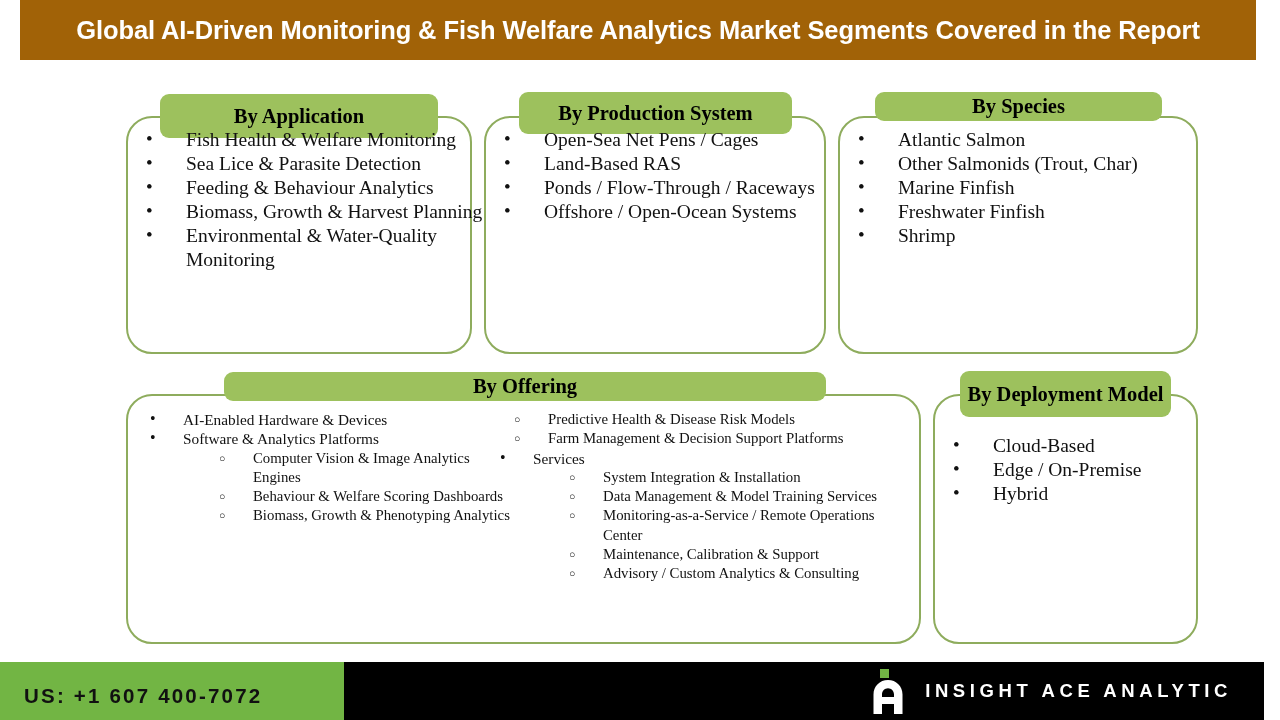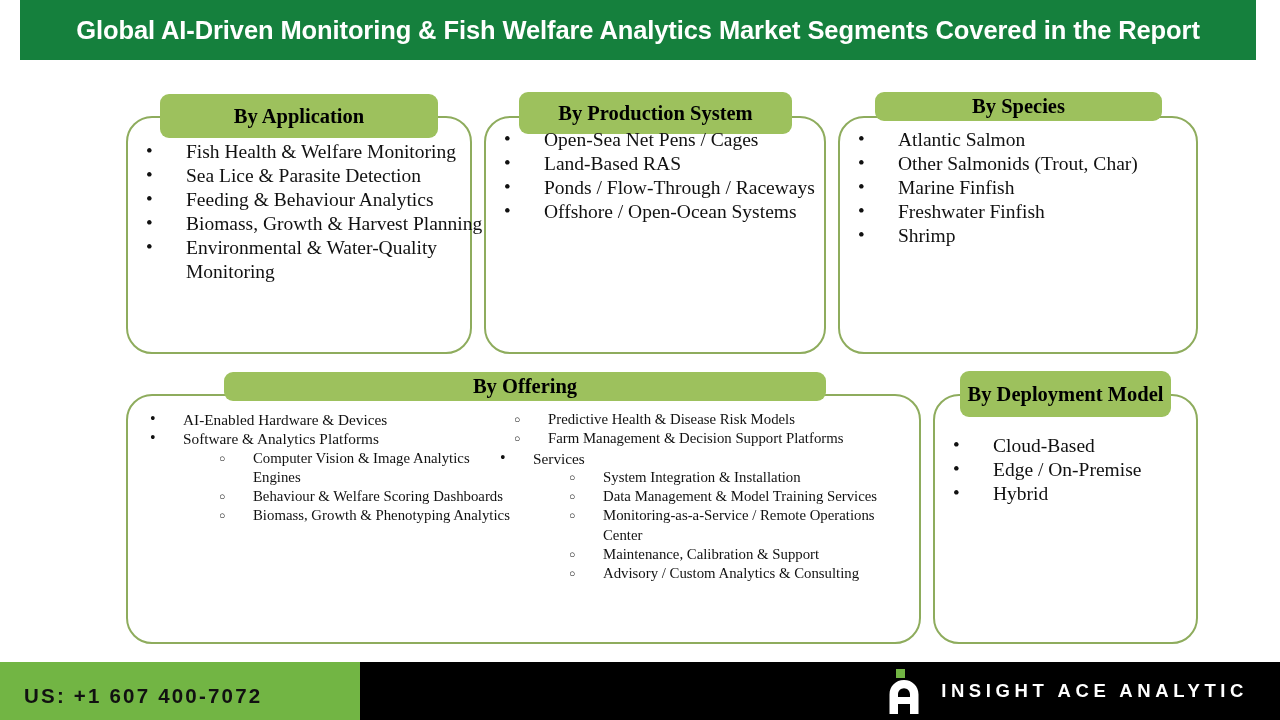--- a/index.html
+++ b/index.html
@@ -15,21 +15,21 @@
     position: relative;
   }
 
   
   .header-bar {
     position: absolute;
     left: 20px;
     top: 0px;
     width: 1236px;
     height: 60px;
-    background: #15803d;
+    background: #a16207;
     display: flex;
     align-items: center;
     justify-content: center;
     box-sizing: border-box;
     padding: 0 18px;
   }
   .header-title {
     color: #ffffff;
     font-family: "Liberation Sans", sans-serif;
     font-weight: bold;
@@ -137,21 +137,21 @@
   .footer-phone {
     color: #111111;
     font-family: "Liberation Sans", sans-serif;
     font-weight: bold;
     font-size: 20.5px;
     letter-spacing: 2.2px;
     padding-left: 24px;
   }
   .footer-black {
     position: absolute;
-    left: 360px;
+    left: 344px;
     top: 662px;
     width: 920px;
     height: 58px;
     background: #000000;
     display: flex;
     align-items: center;
     justify-content: flex-end;
     padding-right: 32px;
     box-sizing: border-box;
   }
@@ -192,21 +192,21 @@
 <body>
 
 <div class="header-bar">
   <div class="header-title">Global AI-Driven Monitoring &amp; Fish Welfare Analytics Market Segments Covered in the Report</div>
 </div>
 
 <div class="card" style="left:126px; top:116px; width:346px; height:238px;"></div>
 <div class="card-banner" style="left:160px; top:94px; width:278px; height:44px;">
   <span class="card-banner-text">By Application</span>
 </div>
-<div class="card-body" style="left:128px; top:140px; width:396px;font-family:Liberation Serif, serif;">
+<div class="card-body" style="left:128px; top:128px; width:396px;font-family:Liberation Serif, serif;">
   <ul class="lvl1">
     <li class="b1">
         <span class="btext">Fish Health &amp; Welfare Monitoring</span>
       </li>
     <li class="b1">
         <span class="btext">Sea Lice &amp; Parasite Detection</span>
       </li>
     <li class="b1">
         <span class="btext">Feeding &amp; Behaviour Analytics</span>
       </li>

